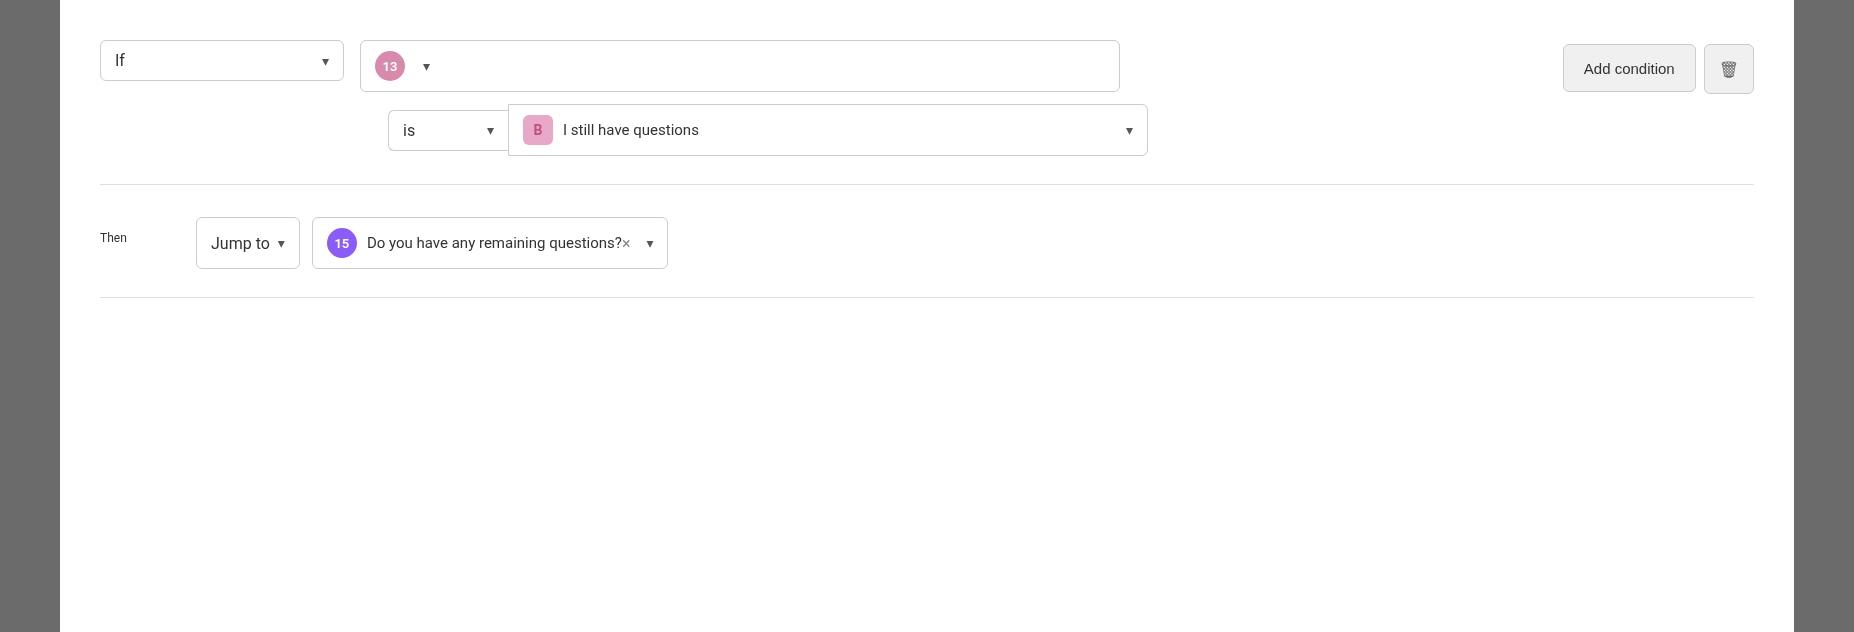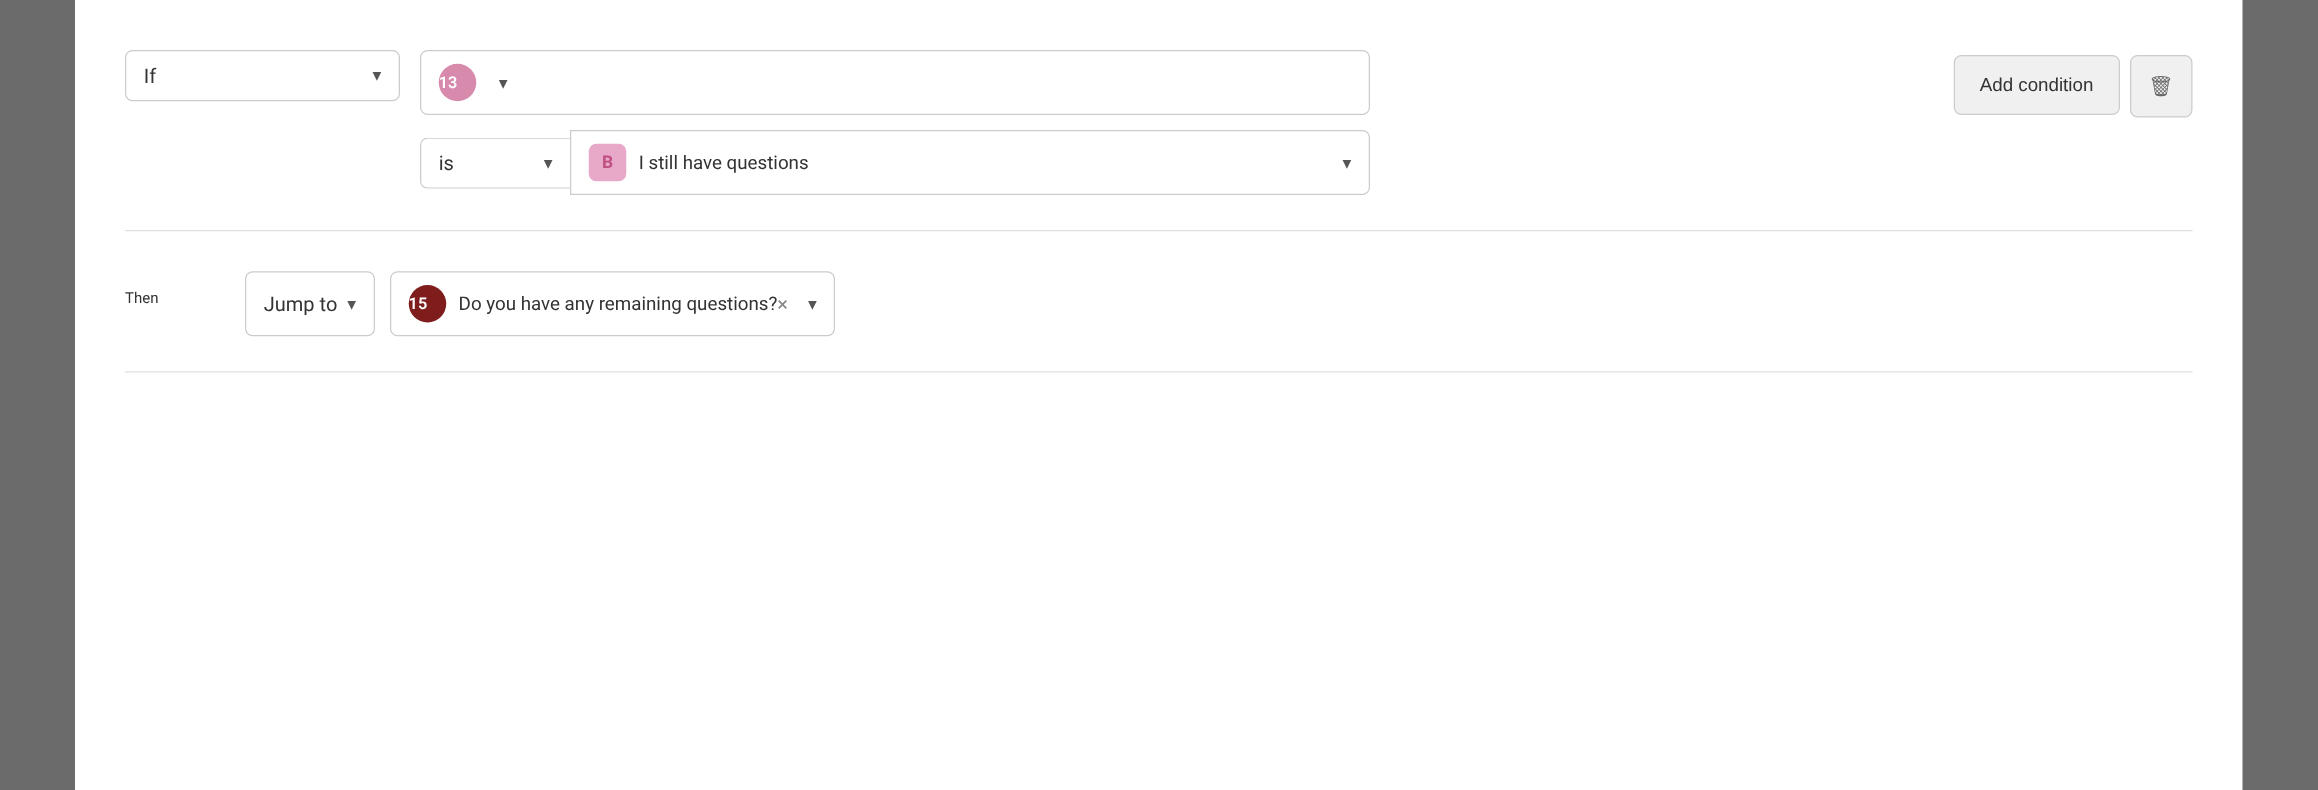--- a/index.html
+++ b/index.html
@@ -60,21 +60,21 @@
       border-radius: 6px;
       background: #fff;
       display: flex;
       align-items: center;
       padding: 10px 14px;
       cursor: pointer;
       user-select: none;
     }
 
     .if-dropdown {
-      width: 220px;
+      width: 244px;
       flex-shrink: 0;
       justify-content: flex-end;
     }
 
     .if-dropdown-label {
       font-size: 16px;
       color: #333;
       flex: 1;
     }
 
@@ -88,34 +88,34 @@
       flex: 1;
       max-width: 760px;
     }
 
     .badge-circle {
       width: 30px;
       height: 30px;
       border-radius: 50%;
       display: flex;
       align-items: center;
-      justify-content: flex-start;
+      justify-content: center;
       font-size: 13px;
       font-weight: 600;
       color: #fff;
       margin-right: 10px;
       flex-shrink: 0;
     }
 
     .badge-pink {
       background: #d88aad;
     }
 
     .badge-blue {
-      background: #7f1d1d;
+      background: #8b5cf6;
     }
 
     .question-text {
       font-size: 15px;
       color: #333;
       flex: 1;
     }
 
     .add-condition-btn {
       border: 1.5px solid #ccc;
@@ -152,20 +152,21 @@
       gap: 8px;
       align-items: flex-start;
       margin-top: 4px;
     }
 
     .is-value-row {
       display: flex;
       align-items: center;
       gap: 0;
       max-width: 760px;
+      margin-left: 28px;
     }
 
     .is-dropdown {
       border: 1.5px solid #ccc;
       border-radius: 6px 0 0 6px;
       background: #fff;
       display: flex;
       align-items: center;
       padding: 10px 14px;
       cursor: pointer;

